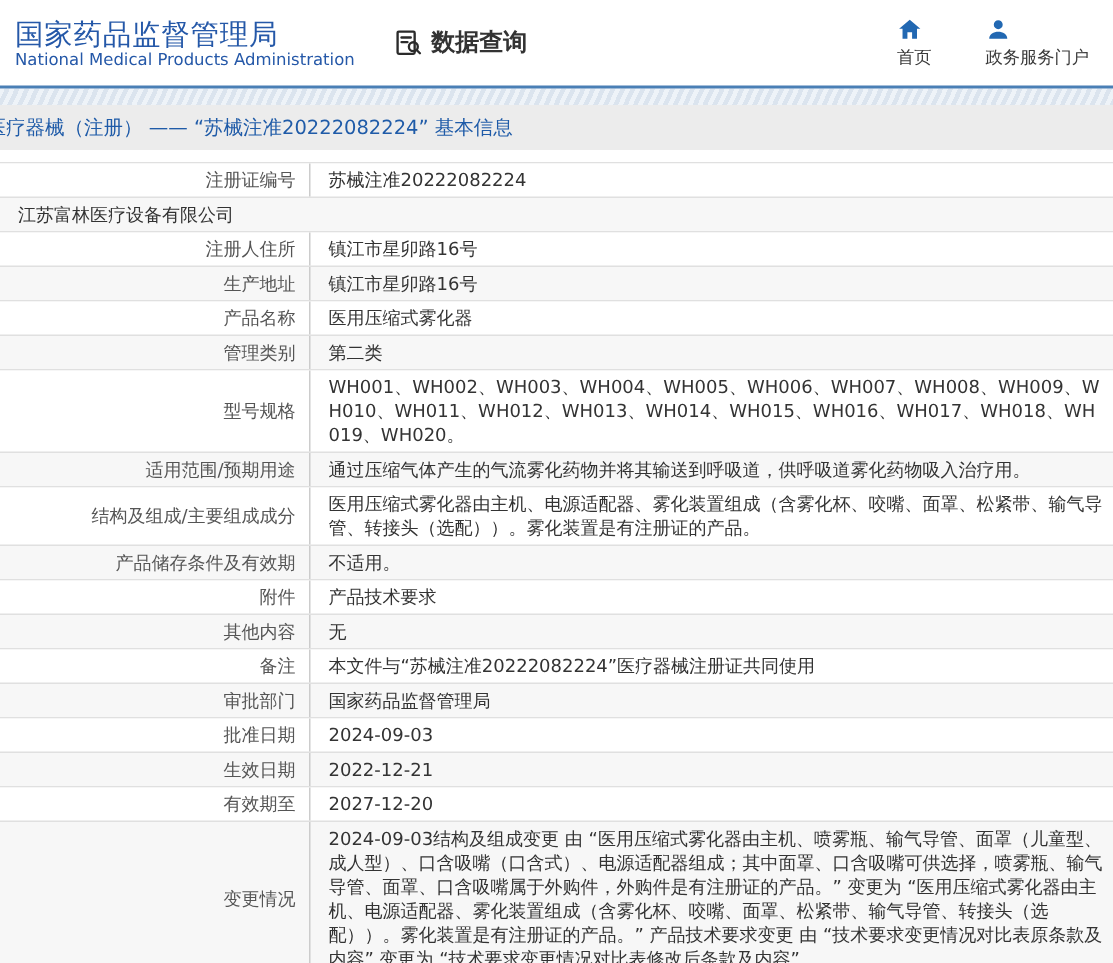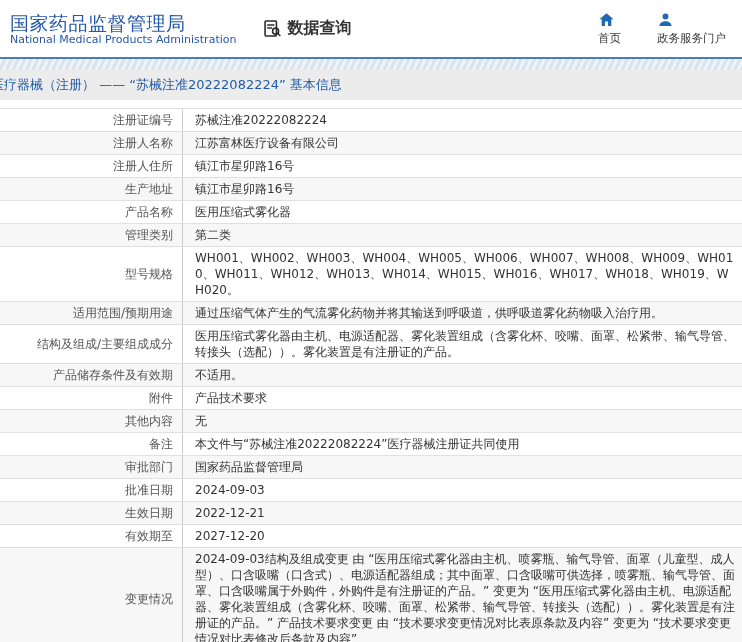--- a/index.html
+++ b/index.html
@@ -25,21 +25,21 @@
 
   
   .breadcrumb-bar { height: 30px; background: #ececec; display: flex; align-items: center; overflow: hidden; }
   .breadcrumb-text { font-size: 13px; color: #1f5ba8; white-space: nowrap; margin-left: -9px; }
   .gap { height: 8px; background: #fff; }
 
   
   .info-table { width: 742px; border-top: 1px solid #e0e0e0; }
   .row { display: flex; border-bottom: 1px solid #e0e0e0; font-size: 12px; line-height: 16px; background: #fff; }
   .row:nth-child(even) { background: #f7f7f7; }
-  .cell-label { width: 183px; flex-shrink: 0; text-align: right; color: #555;
+  .cell-label { width: 207px; flex-shrink: 0; text-align: right; color: #555;
     padding: 3px 9px 3px 4px; border-right: 1px solid #ccc;
     display: flex; align-items: center; justify-content: flex-end; }
   .cell-value { flex: 1; color: #333; padding: 3px 6px 3px 12px;
     display: flex; align-items: center; word-break: break-all; }
   .cell-value .inner { width: 100%; }
 </style>
 </head>
 <body>
 
 <div class="header">
@@ -82,21 +82,20 @@
 
 <div class="info-table">
 
   <div class="row">
     <div class="cell-label">注册证编号</div>
     <div class="cell-value">
         <span class="inner">苏械注准20222082224</span>
       </div>
   </div>
   <div class="row">
-    <div class="cell-label">注册人名称</div>
     <div class="cell-value">
         <span class="inner">江苏富林医疗设备有限公司</span>
       </div>
   </div>
   <div class="row">
     <div class="cell-label">注册人住所</div>
     <div class="cell-value">
         <span class="inner">镇江市星卯路16号</span>
       </div>
   </div>

